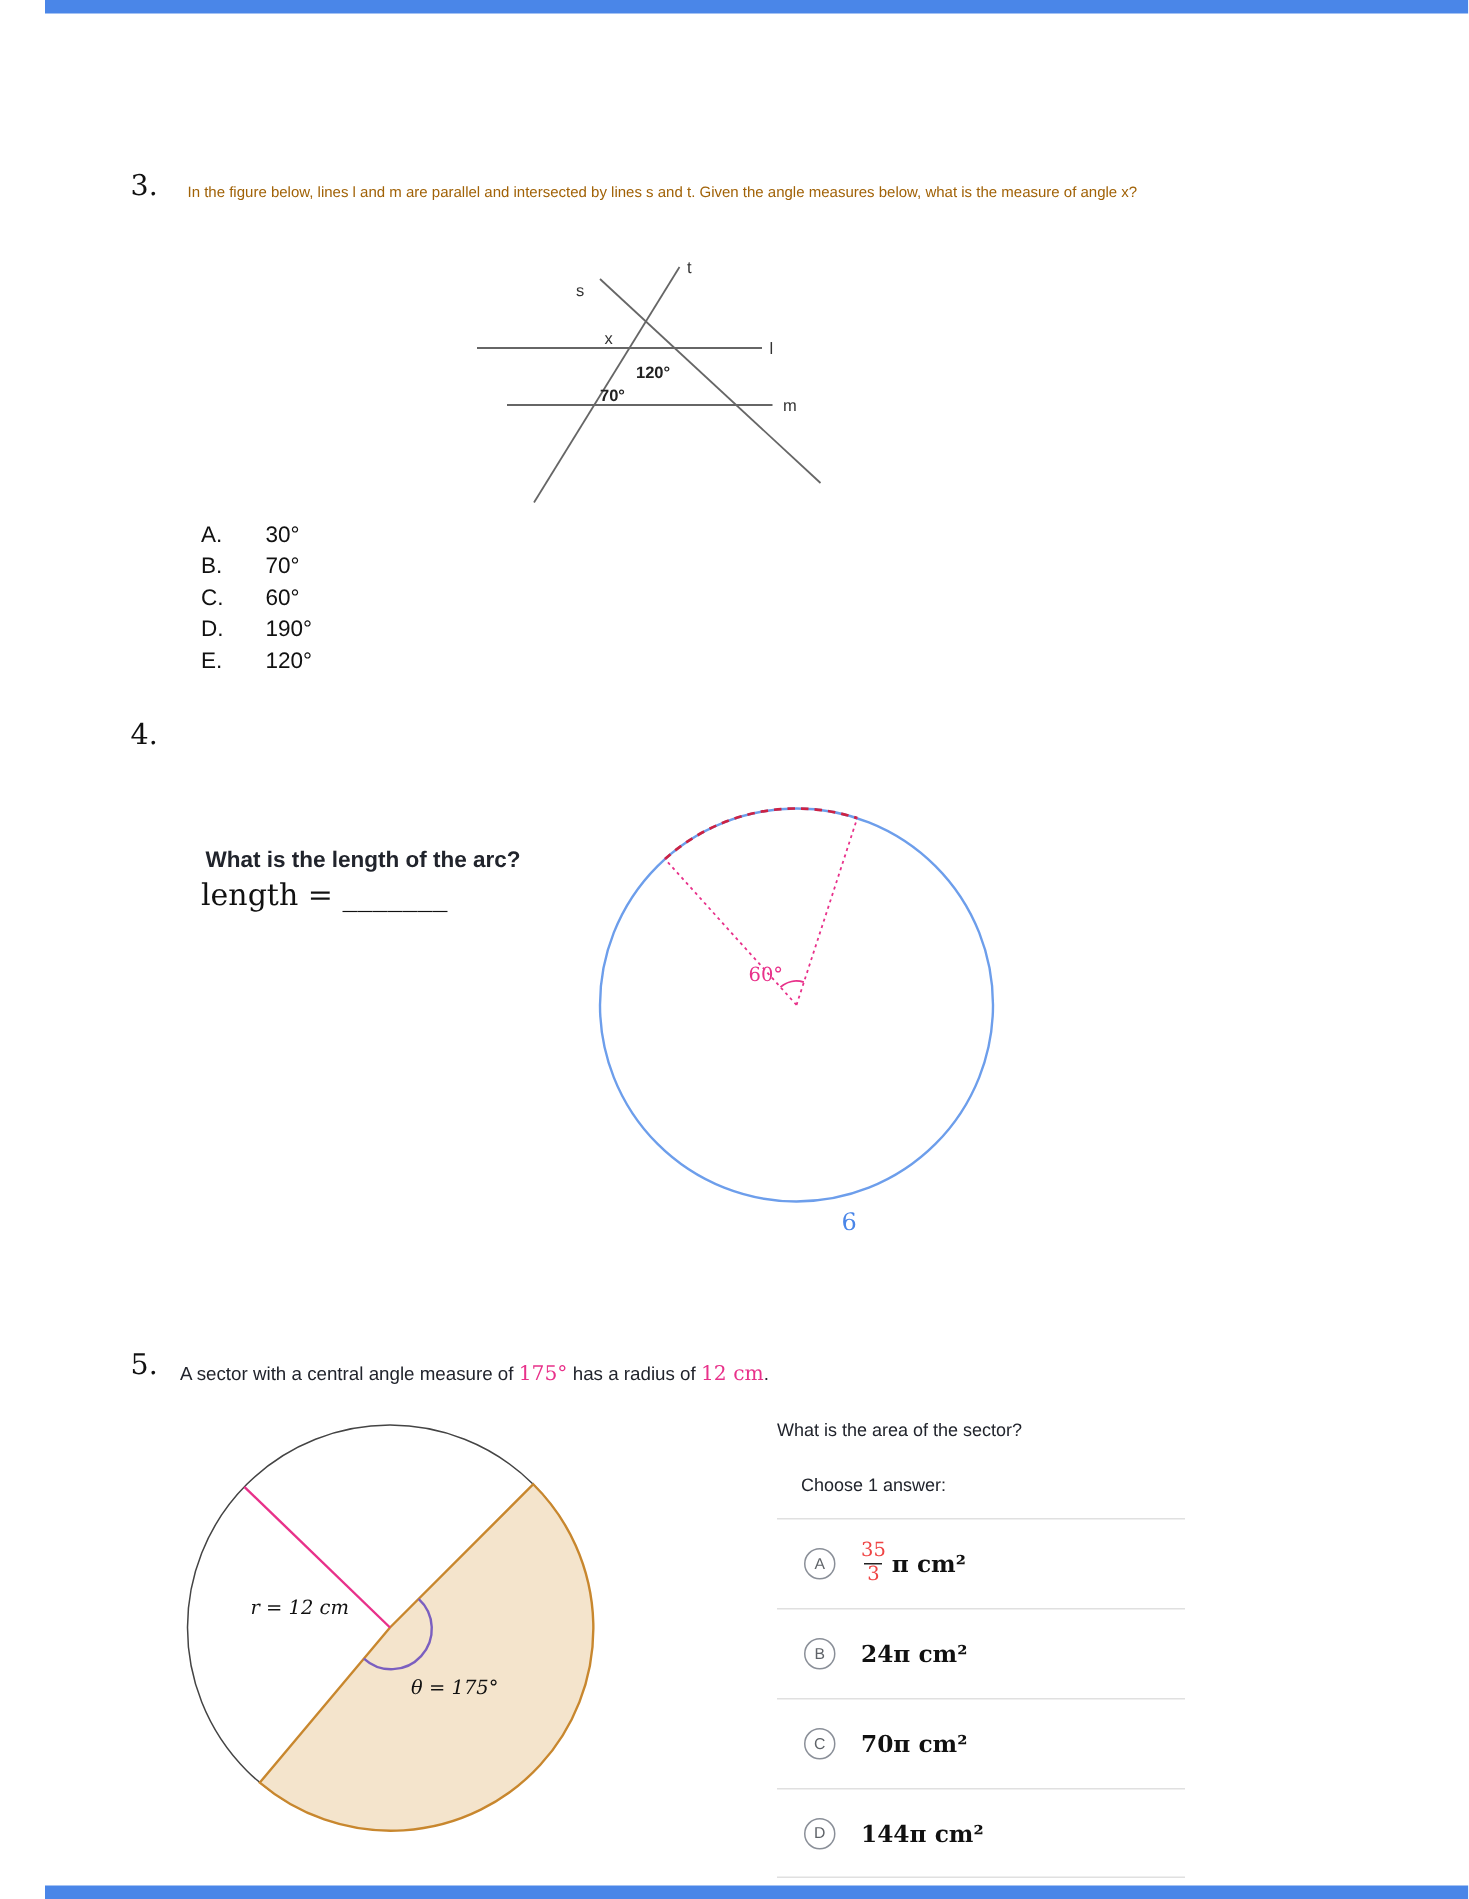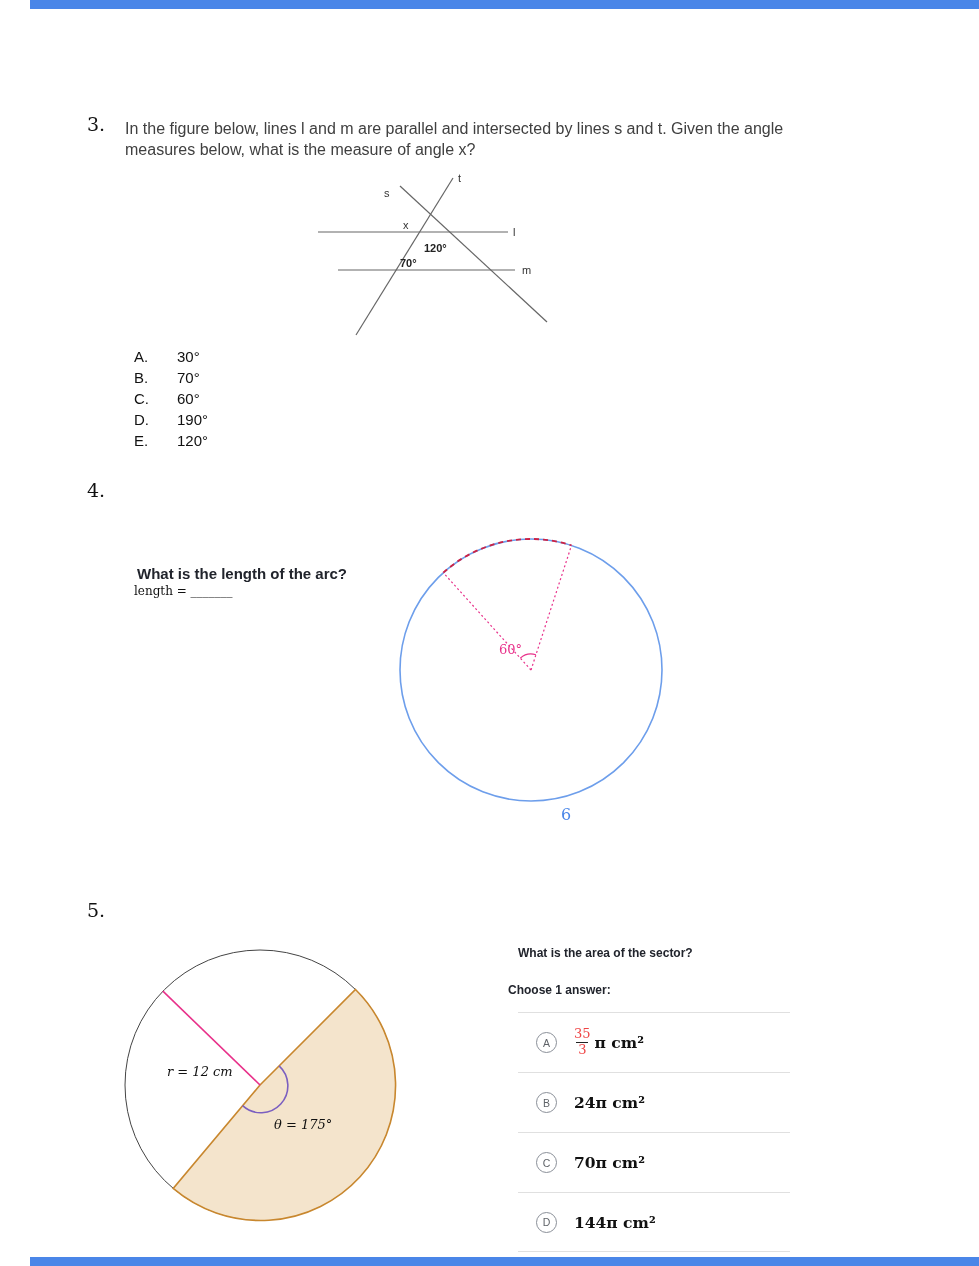--- a/index.html
+++ b/index.html
@@ -6,37 +6,37 @@
   .page{position:relative;width:979px;height:1266px;background:#fff;overflow:hidden;
         font-family:"Liberation Sans",sans-serif;color:#1a1a1a;}
   .abs{position:absolute;}
   .bar{position:absolute;left:30px;width:949px;height:9px;background:#4a86e8;}
   .bar.top{top:0;}
   .bar.bottom{top:1257px;}
 
   .qnum{font-family:"DejaVu Serif","Liberation Serif",serif;font-size:19px;color:#111;}
 
   
-  .q3-prompt{width:665px;font-size:16px;line-height:21px;color:#404040;}
+  .q3-prompt{width:665px;font-size:10px;line-height:21px;color:#a16207;}
   .choices{font-size:15px;line-height:21px;color:#111;}
   .choice{display:flex;}
   .choice .letter{width:43px;}
 
   
   .q4-text{font-size:15px;color:#21242c;}
   .q4-text .math{font-family:"DejaVu Serif","Liberation Serif",serif;font-size:16.5px;}
   .q4-text .blue{color:#4a86e8;}
   .q4-question{font-size:15px;font-weight:bold;color:#21242c;}
-  .length-line{font-family:"DejaVu Serif","Liberation Serif",serif;font-size:12px;color:#111;}
+  .length-line{font-family:"DejaVu Serif","Liberation Serif",serif;font-size:20px;color:#111;}
 
   
   .q5-text{font-size:12.5px;color:#21242c;}
   .q5-text .math{font-family:"DejaVu Serif","Liberation Serif",serif;font-size:13.5px;color:#e8318a;}
 
-  .panel-q{font-size:12px;font-weight:bold;color:#21242c;}
+  .panel-q{font-size:12px;font-weight:normal;color:#21242c;}
   .options{width:272px;}
   .option{display:flex;align-items:center;height:60px;border-top:1px solid #e0e0e0;
           padding-left:18px;box-sizing:border-box;cursor:pointer;}
   .option:last-child{border-bottom:1px solid #e0e0e0;}
   .opt-circle{width:19px;height:19px;border:1px solid #8a8f98;border-radius:50%;
               display:flex;align-items:center;justify-content:center;
               font-size:10.5px;color:#5f6368;flex:0 0 auto;margin-right:17px;}
   .opt-val{font-family:"DejaVu Serif","Liberation Serif",serif;font-size:15.5px;color:#111;font-weight:bold;}
   .frac{display:inline-flex;flex-direction:column;align-items:center;
         font-family:"DejaVu Serif","Liberation Serif",serif;font-size:13px;
@@ -110,35 +110,38 @@
 
     <line x1="136" y1="138" x2="48.3" y2="40.7" stroke="#e8318a" stroke-width="1.2" stroke-dasharray="2 2.5"></line>
     <line x1="136" y1="138" x2="176.5" y2="13.4" stroke="#e8318a" stroke-width="1.2" stroke-dasharray="2 2.5"></line>
 
     <path d="M 125.3 126.1 A 16 16 0 0 1 140.9 122.8" fill="none" stroke="#e8318a" stroke-width="1.2"></path>
     <text class="ser" x="104" y="122" font-size="13" fill="#e8318a">60°</text>
     <text class="ser" x="166" y="288" font-size="16" fill="#4a86e8">6</text>
   </svg>
 
   <span class="abs qnum" style="left:87px;top:899px;">5.</span>
+  <div class="abs q5-text" style="left:120px;top:908px;">
+    <span>A sector with a central angle measure of </span><span class="math">175°</span><span> has a radius of </span><span class="math">12 cm</span><span>.</span>
+  </div>
 
   <svg class="abs" style="left:122px;top:945px;" width="282" height="282" viewBox="0 0 282 282">
     <circle cx="138" cy="140" r="135" fill="none" stroke="#444" stroke-width="1"></circle>
 
     <path d="M 138 140 L 233.5 44.5 A 135 135 0 0 1 51.2 243.4 Z" fill="#f4e4cc" stroke="#c8872e" stroke-width="1.6"></path>
 
     <line x1="138" y1="140" x2="40.9" y2="46.2" stroke="#e8318a" stroke-width="1.6"></line>
 
     <path d="M 157.1 120.9 A 27 27 0 0 1 120.6 160.7" fill="none" stroke="#7b5fc0" stroke-width="1.6"></path>
     <text class="ser" x="45" y="131" font-size="13" font-style="italic" fill="#111">r = 12 cm</text>
     <text class="ser" x="152" y="184" font-size="13" font-style="italic" fill="#111">θ = 175°</text>
   </svg>
 
   <div class="abs panel-q" style="left:518px;top:946px;">What is the area of the sector?</div>
-  <div class="abs panel-q" style="left:508px;top:983px;">Choose 1 answer:</div>
+  <div class="abs panel-q" style="left:534px;top:983px;">Choose 1 answer:</div>
 
   <div class="abs options" style="left:518px;top:1012px;">
     <div class="option">
       <span class="opt-circle">A</span>
       <span class="frac">
         <span class="num">35</span>
         <span class="den">3</span>
       </span>
       <span class="opt-val">π cm²</span>
     </div>

